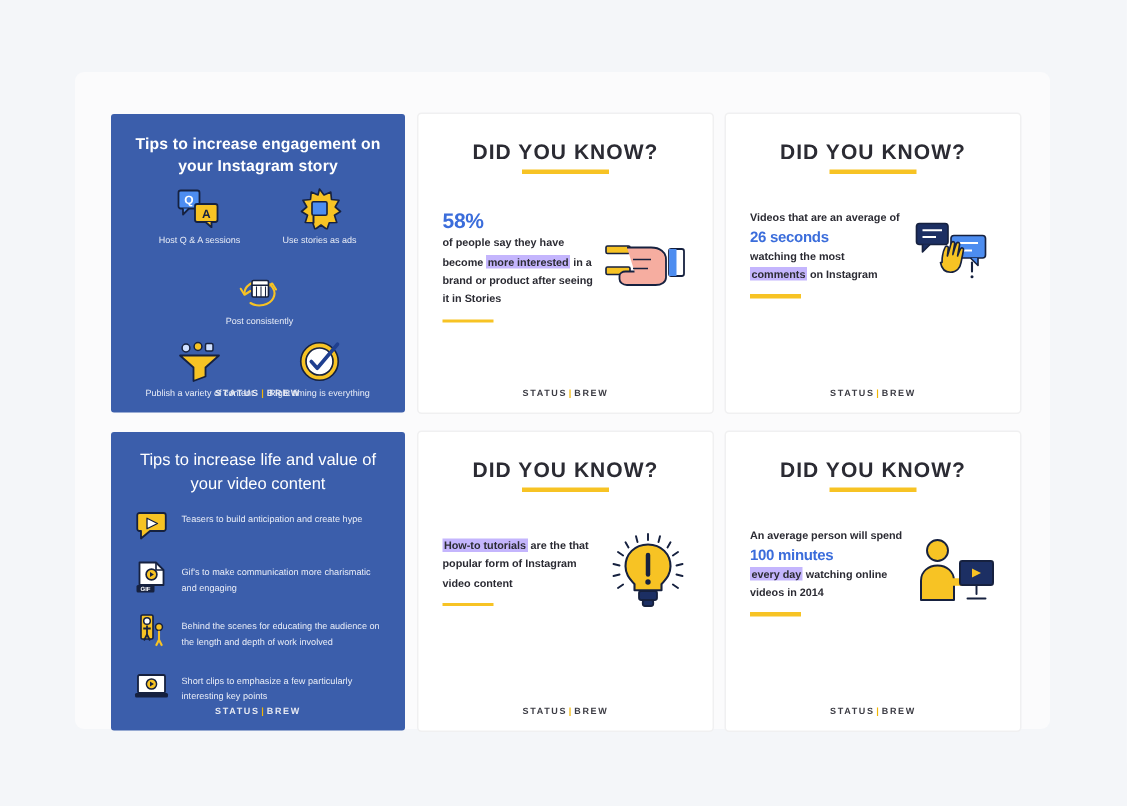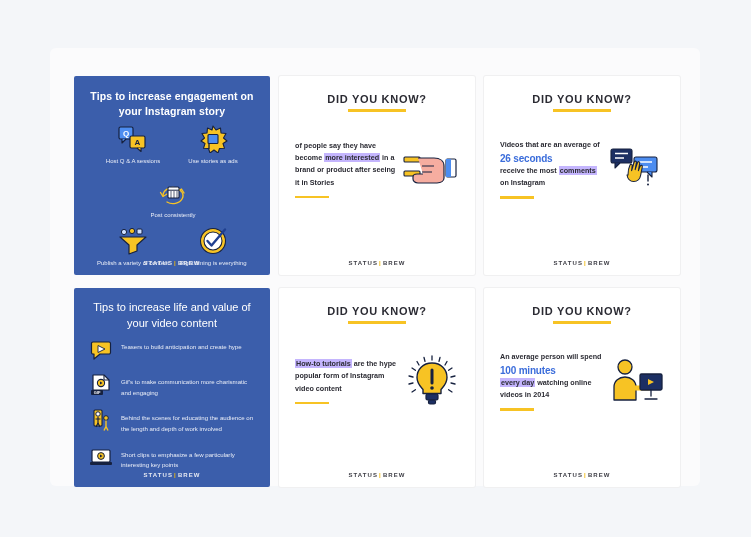--- a/index.html
+++ b/index.html
@@ -99,21 +99,21 @@
     padding-left: 7px;
     padding-top: 4px;
   }
 
   
   .dyk-head {
     text-align: center;
     padding-top: 17px;
   }
   .dyk-head .dyk-t {
-    font-size: 11px;
+    font-size: 14px;
     font-weight: bold;
     letter-spacing: .7px;
     color: #2b2b33;
   }
   .dyk-rule {
     width: 58px; height: 2.5px;
     background: #f7c324;
     margin: 4px auto 0;
   }
   .dyk-body {
@@ -230,20 +230,21 @@
       </div>
     </div>
 
     <div class="card white">
       <div class="dyk-head">
         <div class="dyk-t">DID YOU KNOW?</div>
         <div class="dyk-rule"></div>
       </div>
       <div class="dyk-body">
         <div class="dyk-copy">
+          <span class="big">58%</span>
           <span>of people say they have</span>
           <span>become </span><span class="hl">more interested</span>
           <span>in a brand or product</span>
           <span>after seeing it in Stories</span>
           <div class="underline-mark"></div>
         </div>
         <div class="dyk-art">
           <svg width="60" height="44" viewBox="0 0 60 44">
             <rect x="2" y="10" width="16" height="5" rx="1" fill="#f7c324" stroke="#16213f" stroke-width="1.1"></rect>
             <rect x="2" y="24" width="16" height="5" rx="1" fill="#f7c324" stroke="#16213f" stroke-width="1.1"></rect>
@@ -263,21 +264,21 @@
     <div class="card white">
       <div class="dyk-head">
         <div class="dyk-t">DID YOU KNOW?</div>
         <div class="dyk-rule"></div>
       </div>
       <div class="dyk-body">
         <div class="dyk-copy">
           <span>Videos that are</span>
           <span>an average of</span>
           <span class="big small-num">26 seconds</span>
-          <span>receive the most</span>
+          <span>watching the most</span>
           <span class="hl">comments</span><span> on</span>
           <span>Instagram</span>
           <div class="underline-mark"></div>
         </div>
         <div class="dyk-art">
           <svg width="58" height="48" viewBox="0 0 58 48">
             <rect x="3" y="4" width="21" height="14" rx="2" fill="#1c2f63" stroke="#16213f" stroke-width="1.1"></rect>
             <path d="M7 18 l0 5 l5 -5" fill="#1c2f63" stroke="#16213f" stroke-width="1.1" stroke-linejoin="round"></path>
             <line x1="7" y1="8.5" x2="20" y2="8.5" stroke="#ffffff" stroke-width="1.4"></line>
             <line x1="7" y1="13" x2="16" y2="13" stroke="#ffffff" stroke-width="1.4"></line>
@@ -359,21 +360,21 @@
     </div>
 
     <div class="card white">
       <div class="dyk-head">
         <div class="dyk-t">DID YOU KNOW?</div>
         <div class="dyk-rule"></div>
       </div>
       <div class="dyk-body">
         <div class="dyk-copy">
           <span class="hl">How-to tutorials</span>
-          <span>are the hype</span>
+          <span>are the that</span>
           <span>popular form of</span>
           <span>Instagram video</span>
           <span>content</span>
           <div class="underline-mark"></div>
         </div>
         <div class="dyk-art">
           <svg width="56" height="56" viewBox="0 0 56 56">
             <g stroke="#16213f" stroke-width="1.3" stroke-linecap="round">
               <line x1="28" y1="3" x2="28" y2="7"></line>
                 <line x1="36" y1="4.5" x2="35" y2="8.4"></line>

